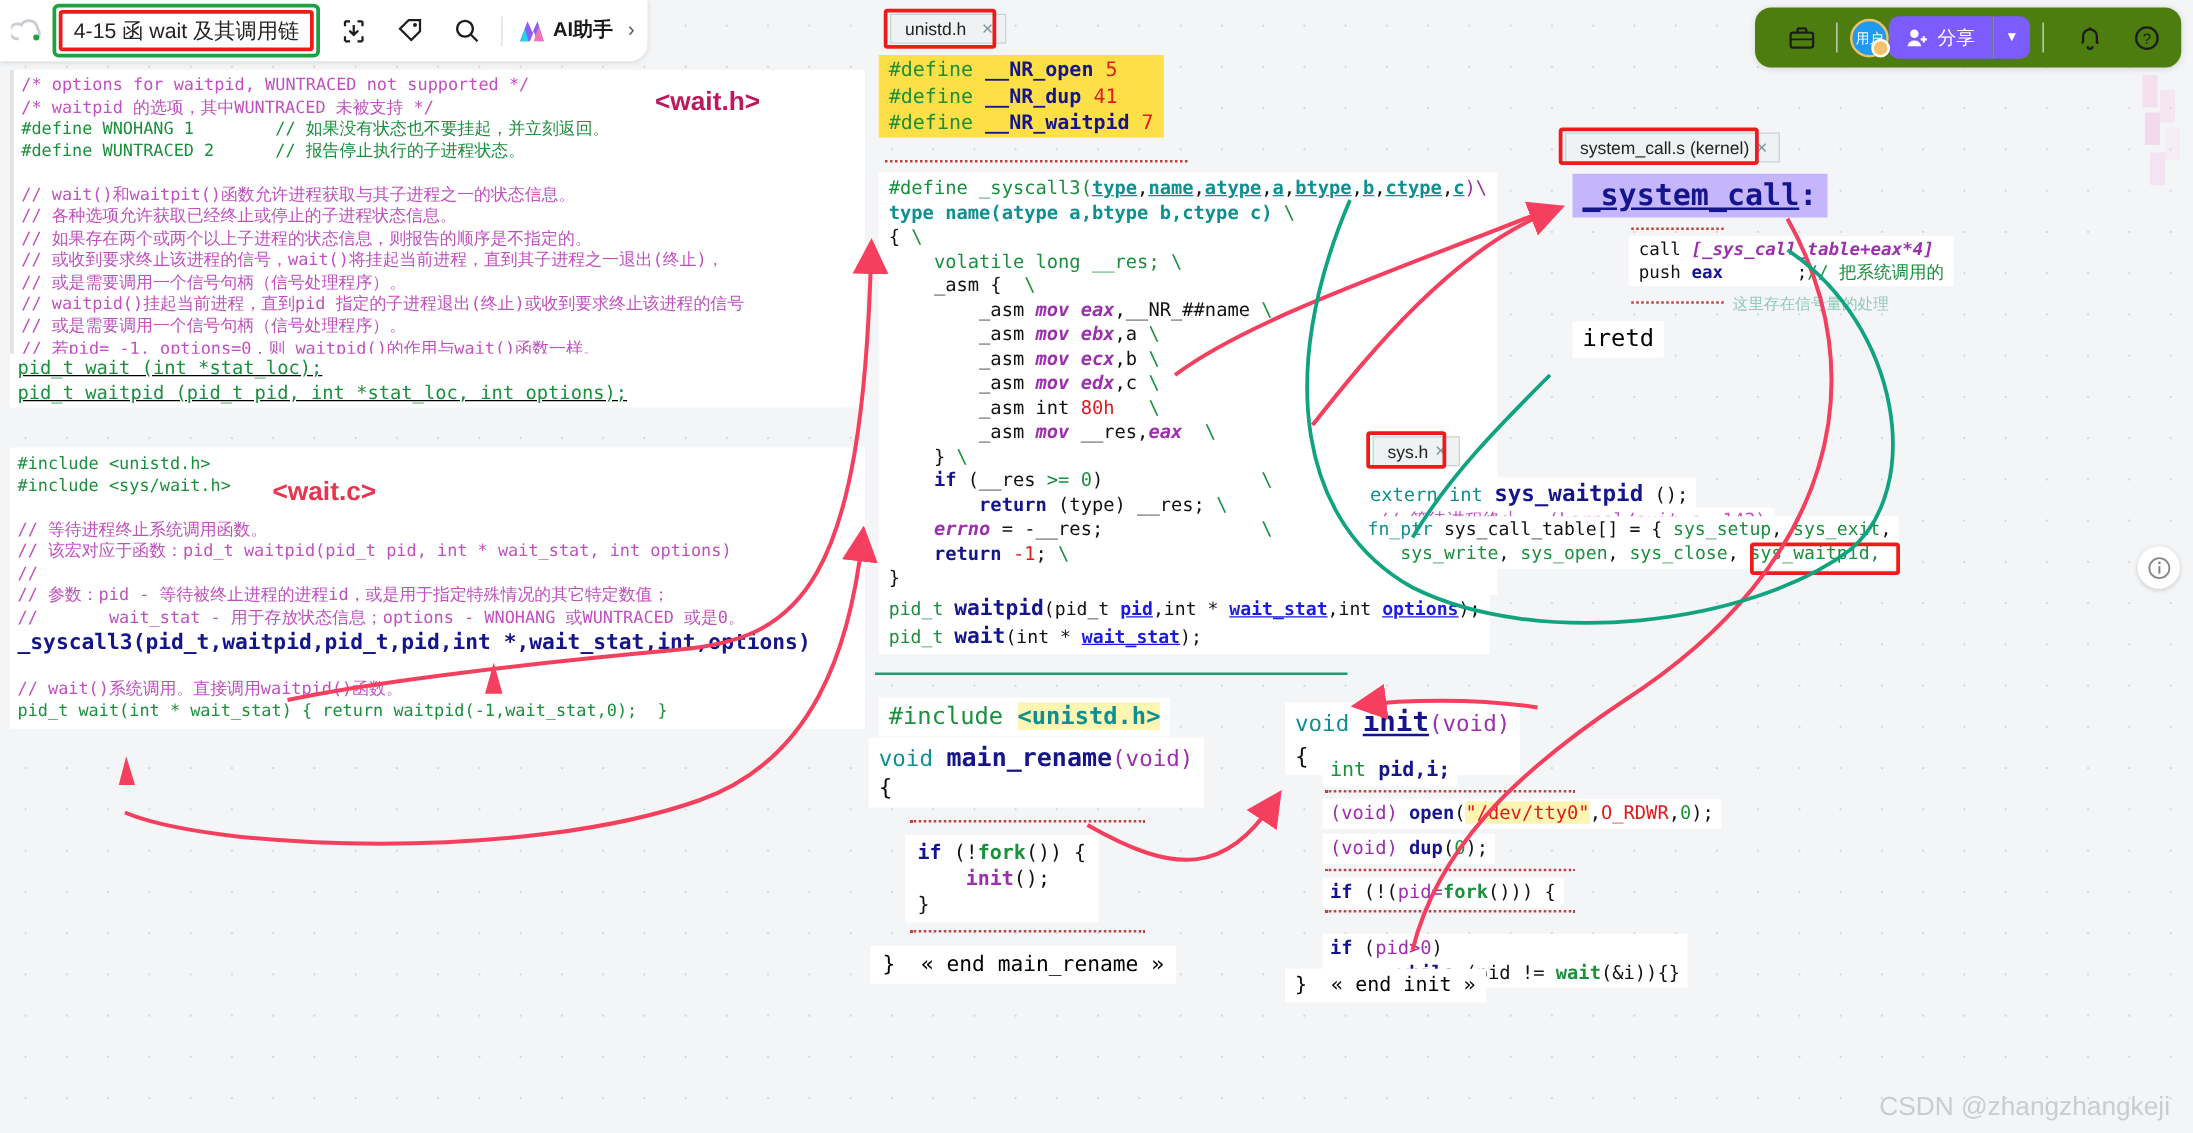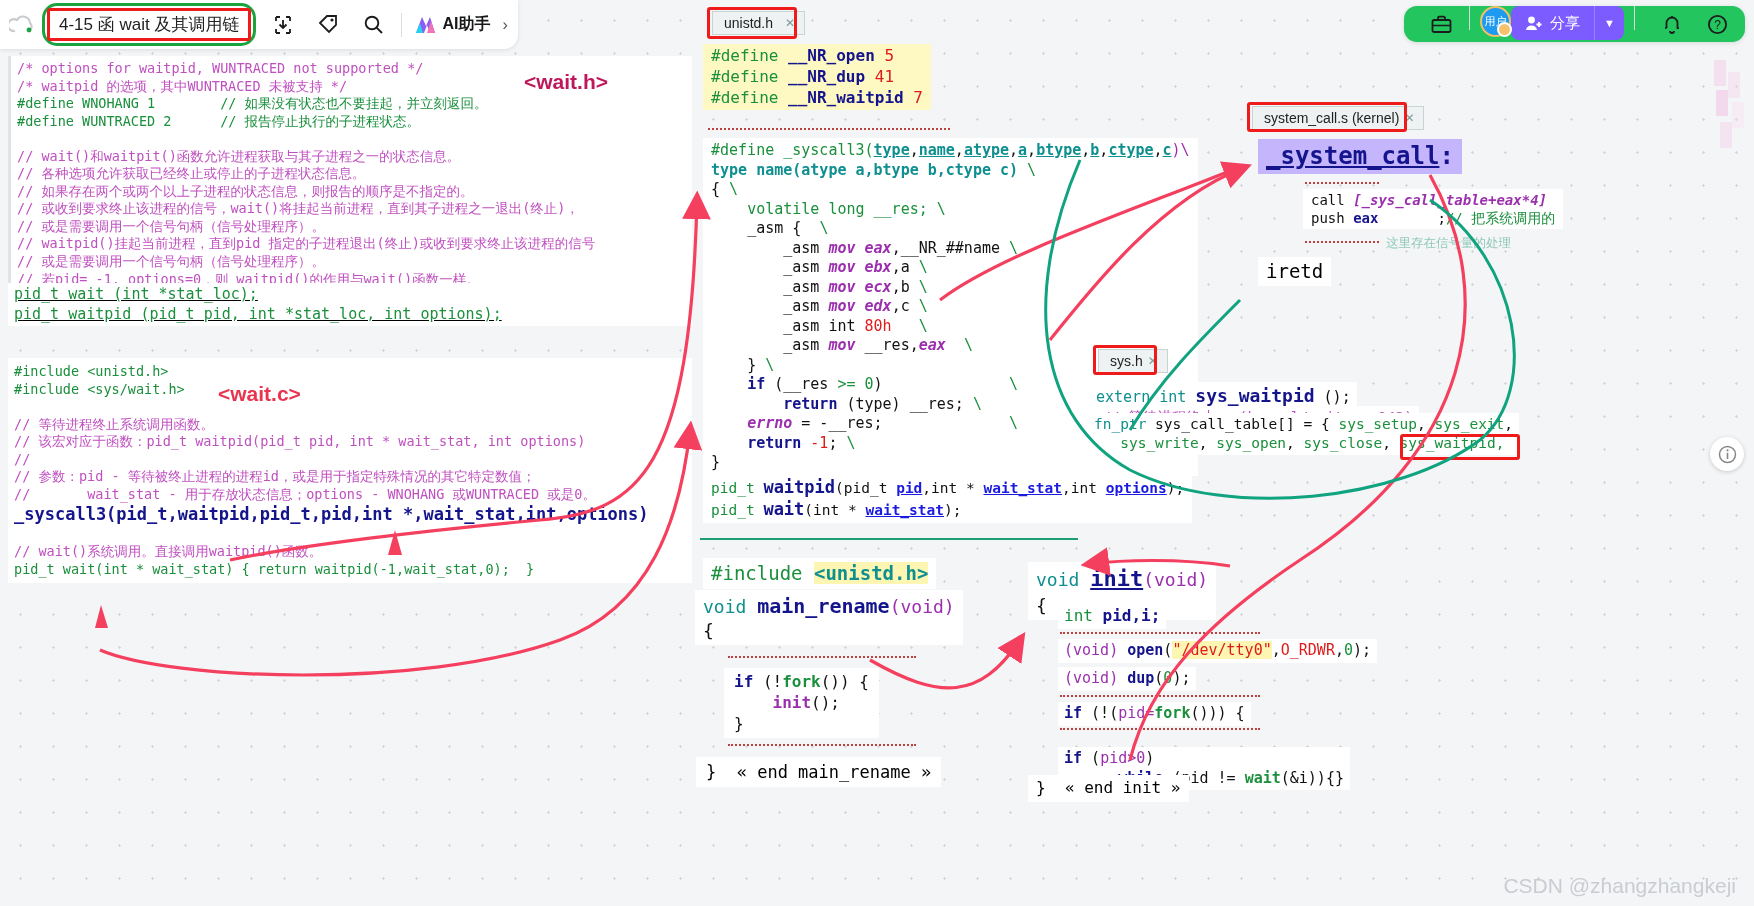--- a/index.html
+++ b/index.html
@@ -20,42 +20,42 @@
     display:flex; align-items:center;
     background:#ffffff;
     border-bottom-right-radius:14px;
     box-shadow:0 1px 4px rgba(0,0,0,.10);
     padding:0 10px 0 6px;
     z-index:50;
   }
   .logo-cloud { width:34px; height:34px; position:relative; flex:0 0 auto; }
   .logo-cloud svg { position:absolute; left:3px; top:7px; }
   .title-green {
-    border:3px solid #1aa33f; border-radius:15px; padding:2px;
+    border:3px solid #1aa33f; border-radius:5px; padding:2px;
     margin-left:2px;
   }
   .title-red {
     border:3px solid #ef1b1b; border-radius:3px;
     padding:2px 9px;
     font-size:17px; color:#222; white-space:nowrap;
   }
   .tb-icon {
     width:36px;height:36px;margin-left:9px;
     display:flex;align-items:center;justify-content:center;
     cursor:pointer; color:#1c1c1c;
   }
   .tb-sep { width:1px;height:24px;background:#dcdcdc;margin:0 10px; }
   .ai-btn { display:flex;align-items:center;gap:6px;font-size:16px;font-weight:bold;color:#17181a;cursor:pointer;margin-left:2px;}
   .ai-logo { width:22px;height:20px; }
   .chev-right { font-size:16px;color:#555;margin-left:12px;cursor:pointer; }
 
   #topbar-right {
-    position:absolute; right:9px; top:6px; height:36px;
-    display:flex; align-items:flex-start;
-    background:#22c55e; border-radius:13px;
+    position:absolute; right:9px; top:6px; height:48px;
+    display:flex; align-items:center;
+    background:#4d7c0f; border-radius:13px;
     box-shadow:0 1px 5px rgba(0,0,0,.12);
     padding:0 10px; z-index:50;
   }
   .avatar {
     width:31px;height:31px;border-radius:50%;
     background:#1e9bf0; border:2px solid #f0c068;
     color:#fff;font-size:11px;display:flex;align-items:center;justify-content:center;
     position:relative;cursor:pointer;
   }
   .avatar:after{content:"";position:absolute;right:-3px;bottom:-2px;width:11px;height:11px;border-radius:50%;background:#f5c26b;border:2px solid #fff;}
@@ -122,21 +122,21 @@
     font-family:"Liberation Sans",sans-serif;
     display:flex;align-items:center;gap:5px;
   }
   .tab-chip .x{ color:#7a9b9b; font-size:12px; }
   .tab-red-box{
     position:absolute; border:3px solid #ef1b1b; border-radius:3px;
     pointer-events:none;
   }
 
   .panel-unistd-defs{
-    left:703px; top:44px; background:#fef9c3; padding:2px 8px; font-size:16px;
+    left:703px; top:44px; background:#fde047; padding:2px 8px; font-size:16px;
   }
   .panel-syscall3{
     left:703px; top:138px; background:#fff; padding:3px 8px; font-size:15px;
   }
   .panel-wpdecl{
     left:703px; top:473px; background:#fff; padding:3px 8px; font-size:14.5px;
   }
   .panel-incl-unistd{
     left:703px; top:558px; background:#fff; padding:3px 8px; font-size:19px;
   }

